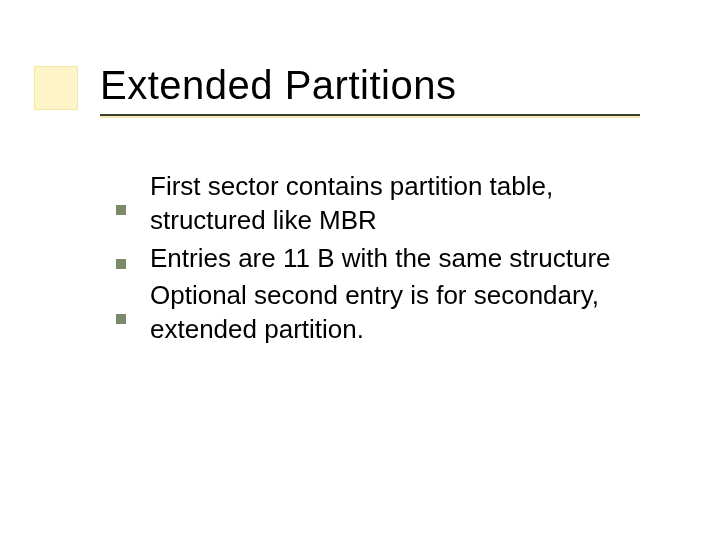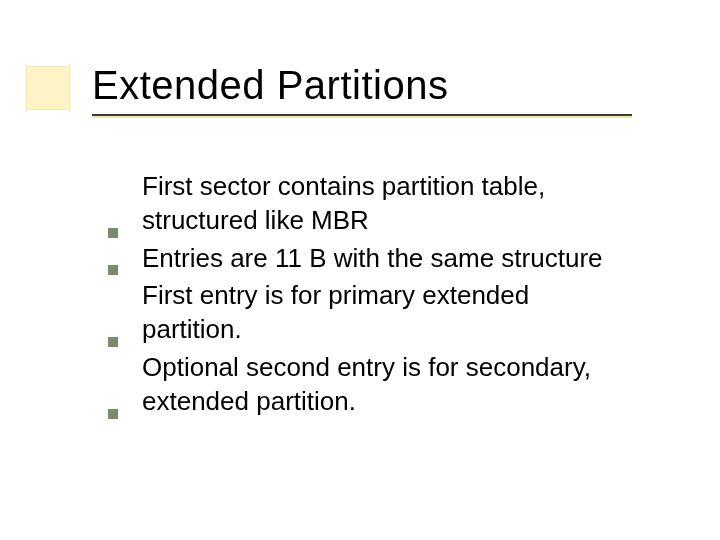--- a/index.html
+++ b/index.html
@@ -9,20 +9,21 @@
     height: 540px;
     background: #ffffff;
     font-family: Verdana, Geneva, sans-serif;
     color: #000;
     overflow: hidden;
   }
   .slide {
     position: relative;
     width: 640px;
     height: 540px;
+    margin-left: 8px;
   }
   .accent-square {
     position: absolute;
     top: 66px;
     left: 26px;
     width: 42px;
     height: 42px;
     background: #fef4c7;
     border: 1px solid #f6e8a6;
   }
@@ -44,21 +45,21 @@
   }
   .title-underline svg { display: block; }
   .body {
     position: absolute;
     top: 170px;
     left: 108px;
     right: 36px;
   }
   .bullet-row {
     display: flex;
-    align-items: flex-end;
+    align-items: center;
     margin-bottom: 4px;
   }
   .bullet-mark {
     flex: 0 0 auto;
     width: 10px;
     height: 10px;
     background: #7a8a6b;
     margin-top: 12px;
     margin-right: 24px;
   }
@@ -90,21 +91,17 @@
     <div class="bullet-row">
       <div class="bullet-mark"></div>
       <div class="bullet-text">First sector contains partition table, structured like MBR</div>
     </div>
     <div class="bullet-row">
       <div class="bullet-mark"></div>
       <div class="bullet-text">Entries are 11 B with the same structure</div>
     </div>
     <div class="bullet-row">
       <div class="bullet-mark"></div>
-      <div class="bullet-text">First entry is for primary extended partition.</div>
-    </div>
-    <div class="bullet-row">
-      <div class="bullet-mark"></div>
       <div class="bullet-text">Optional second entry is for secondary, extended partition.</div>
     </div>
   </div>
 
 </div>
 
 </body></html>

